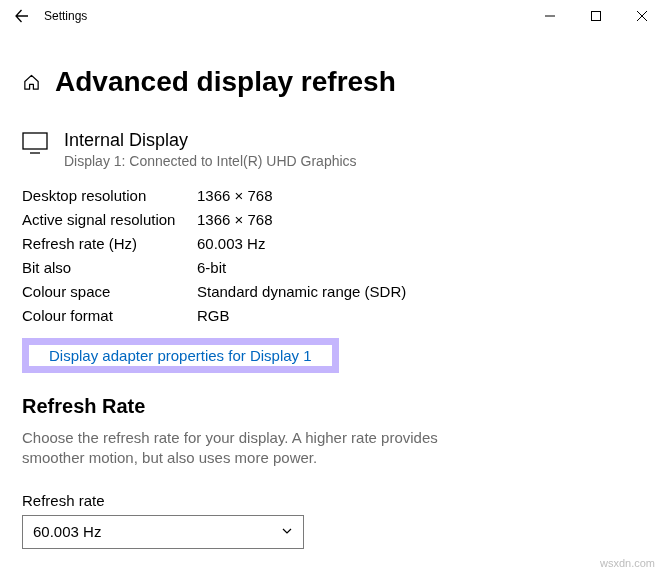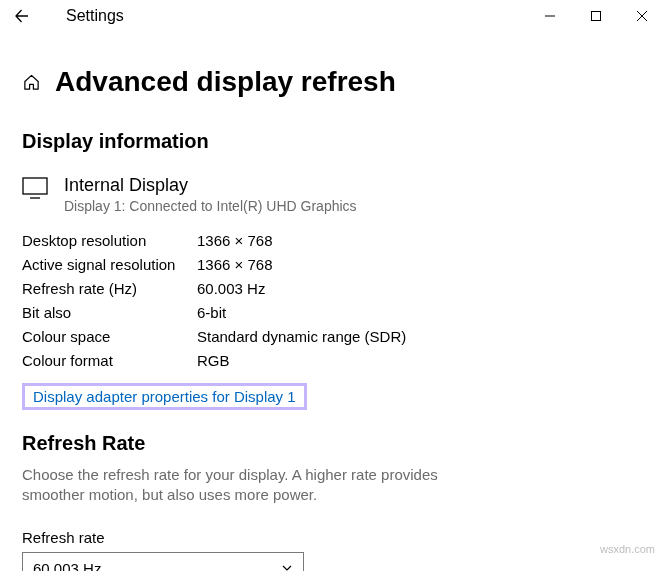--- a/index.html
+++ b/index.html
@@ -23,22 +23,22 @@
     }
     .back-btn {
       width: 44px;
       height: 32px;
       display: flex;
       align-items: center;
       justify-content: center;
       cursor: pointer;
     }
     .title-text {
-      font-size: 16px;
-      margin-left: 22px;
+      font-size: 12px;
+      margin-left: 0;
       color: #000;
     }
     .win-controls {
       margin-left: auto;
       display: flex;
     }
     .win-btn {
       width: 46px;
       height: 32px;
       display: flex;
@@ -101,22 +101,22 @@
       width: 175px;
       color: #000;
     }
     .prop-val {
       color: #000;
     }
     .adapter-link {
       display: inline-block;
       color: #0067c0;
       font-size: 15px;
-      padding: 2px 8px;
-      border: 3px solid #c4b5fd;
+      padding: 2px 20px;
+      border: 7px solid #c4b5fd;
       margin-bottom: 22px;
       cursor: pointer;
     }
     .section-title2 {
       font-size: 20px;
       font-weight: 600;
       margin-bottom: 10px;
       color: #000;
     }
     .help-text {
@@ -141,21 +141,21 @@
       font-size: 15px;
       cursor: pointer;
       background: #fff;
       position: relative;
     }
     .dropdown-caret {
       margin-left: auto;
     }
     .watermark {
       position: absolute;
-      bottom: 16px;
+      bottom: 2px;
       right: 10px;
       font-size: 11px;
       color: #bdbdbd;
     }
   </style>
 </head>
 <body>
 
 <div class="titlebar">
   <div class="back-btn">
@@ -187,21 +187,20 @@
 
   <div class="page-header">
     <span class="home-icon">
       <svg width="19" height="19" viewBox="0 0 20 20">
           <path d="M3 9 L10 2.5 L17 9 V17 H12 V12 H8 V17 H3 Z" stroke="#000" stroke-width="1.3" fill="none" stroke-linejoin="round"></path>
         </svg>
     </span>
     <h1 class="page-title">Advanced display refresh</h1>
   </div>
 
-  <h2 class="section-title">Display information</h2>
 
   <div class="display-block">
     <span class="monitor-icon">
       <svg width="26" height="22" viewBox="0 0 26 22">
         <rect x="1" y="1" width="24" height="16" stroke="#000" stroke-width="1.3" fill="none"></rect>
         <path d="M8 21 H18" stroke="#000" stroke-width="1.3"></path>
       </svg>
     </span>
     <div>
       <div class="display-name">Internal Display</div>

